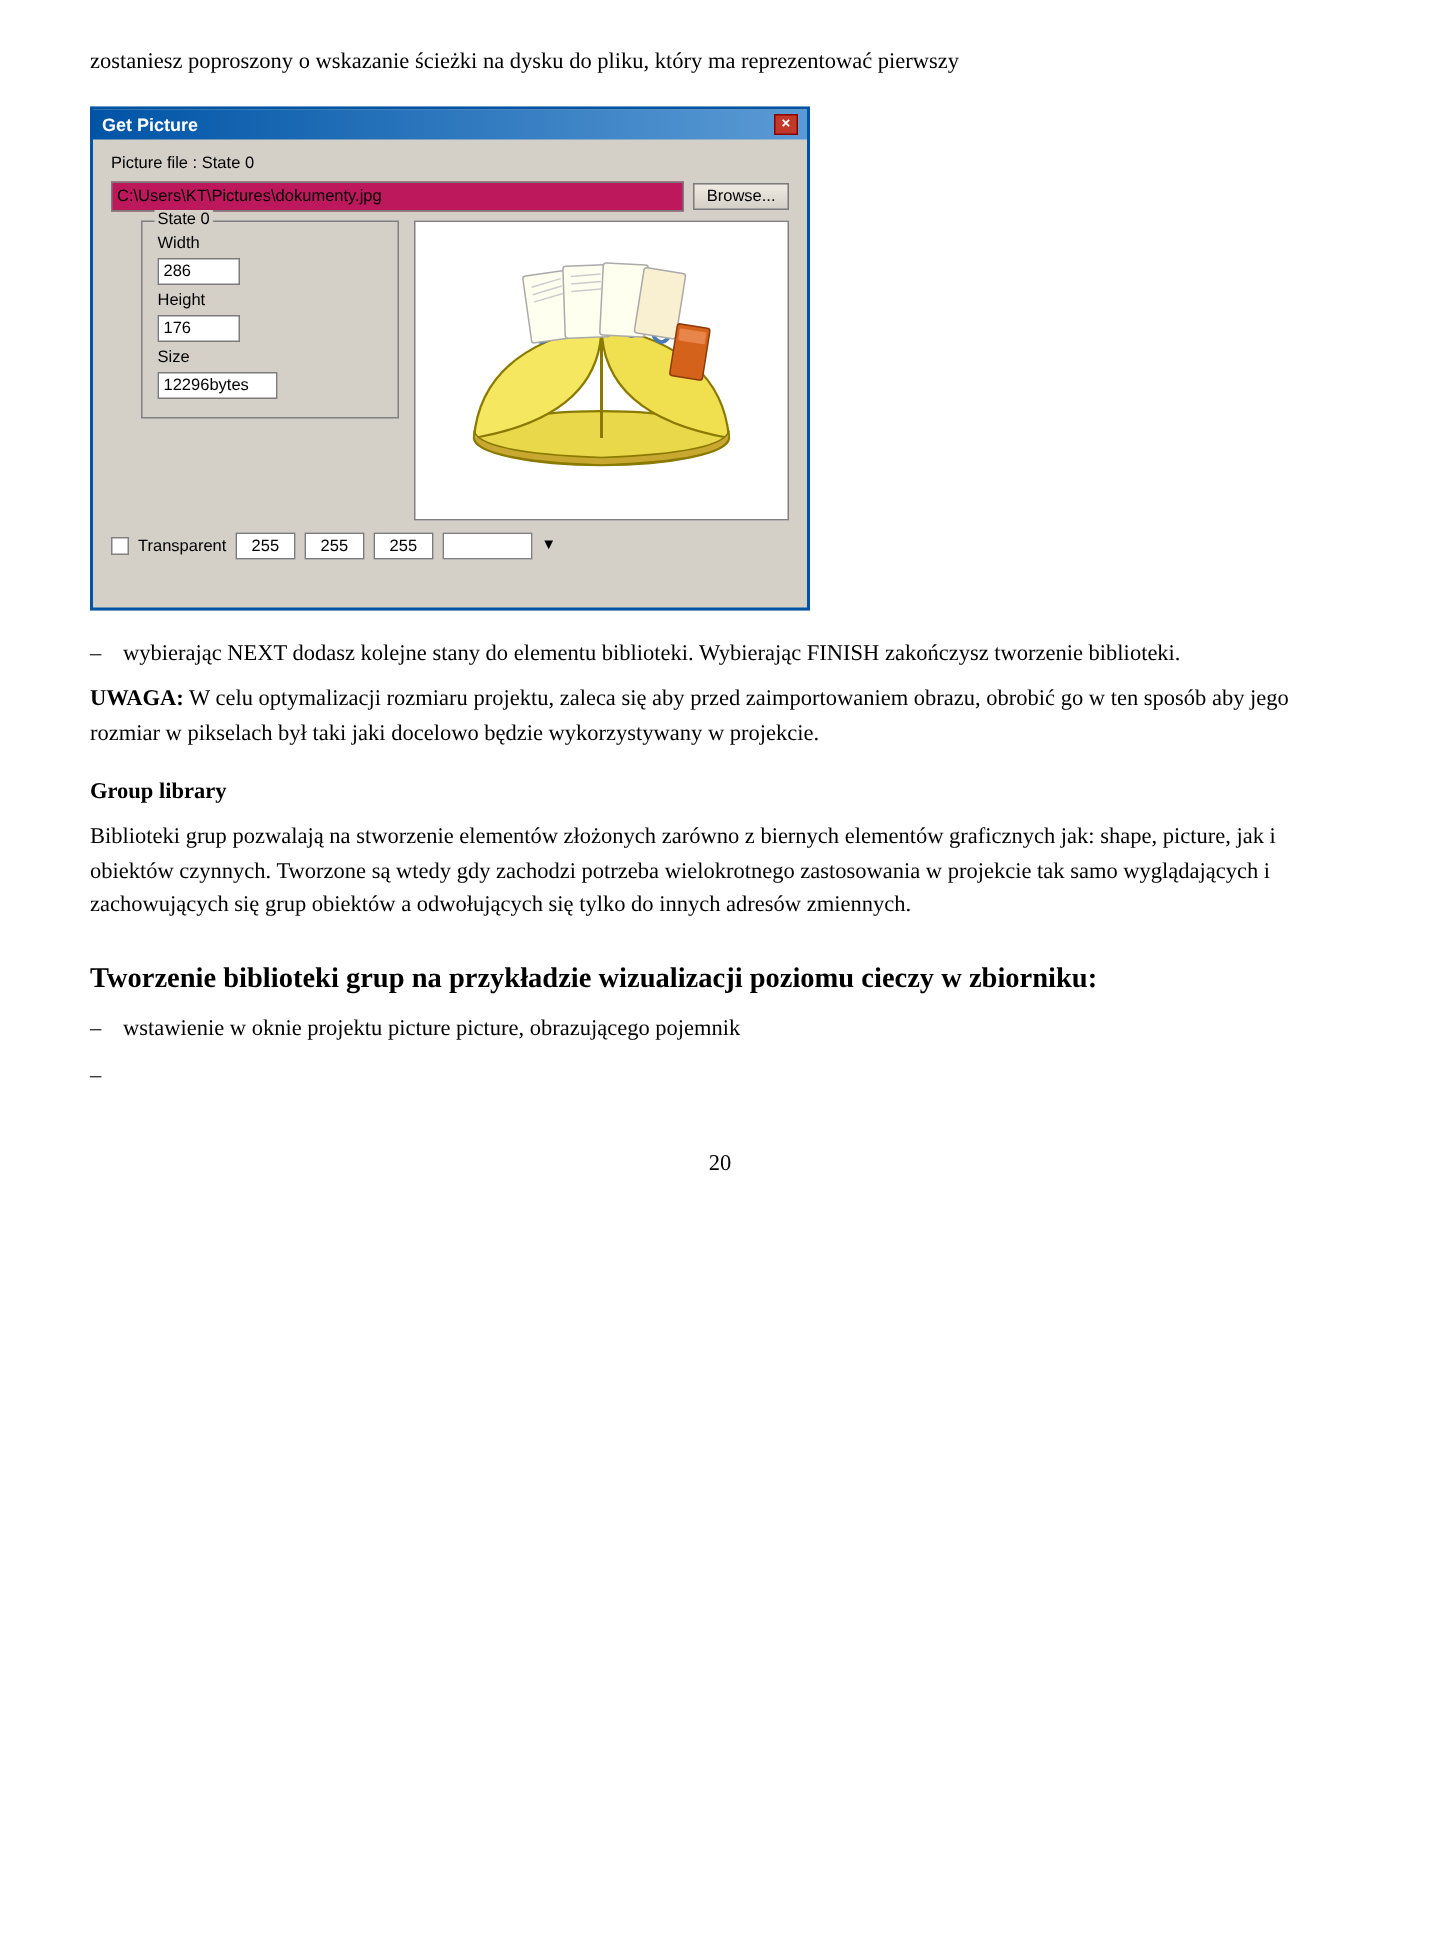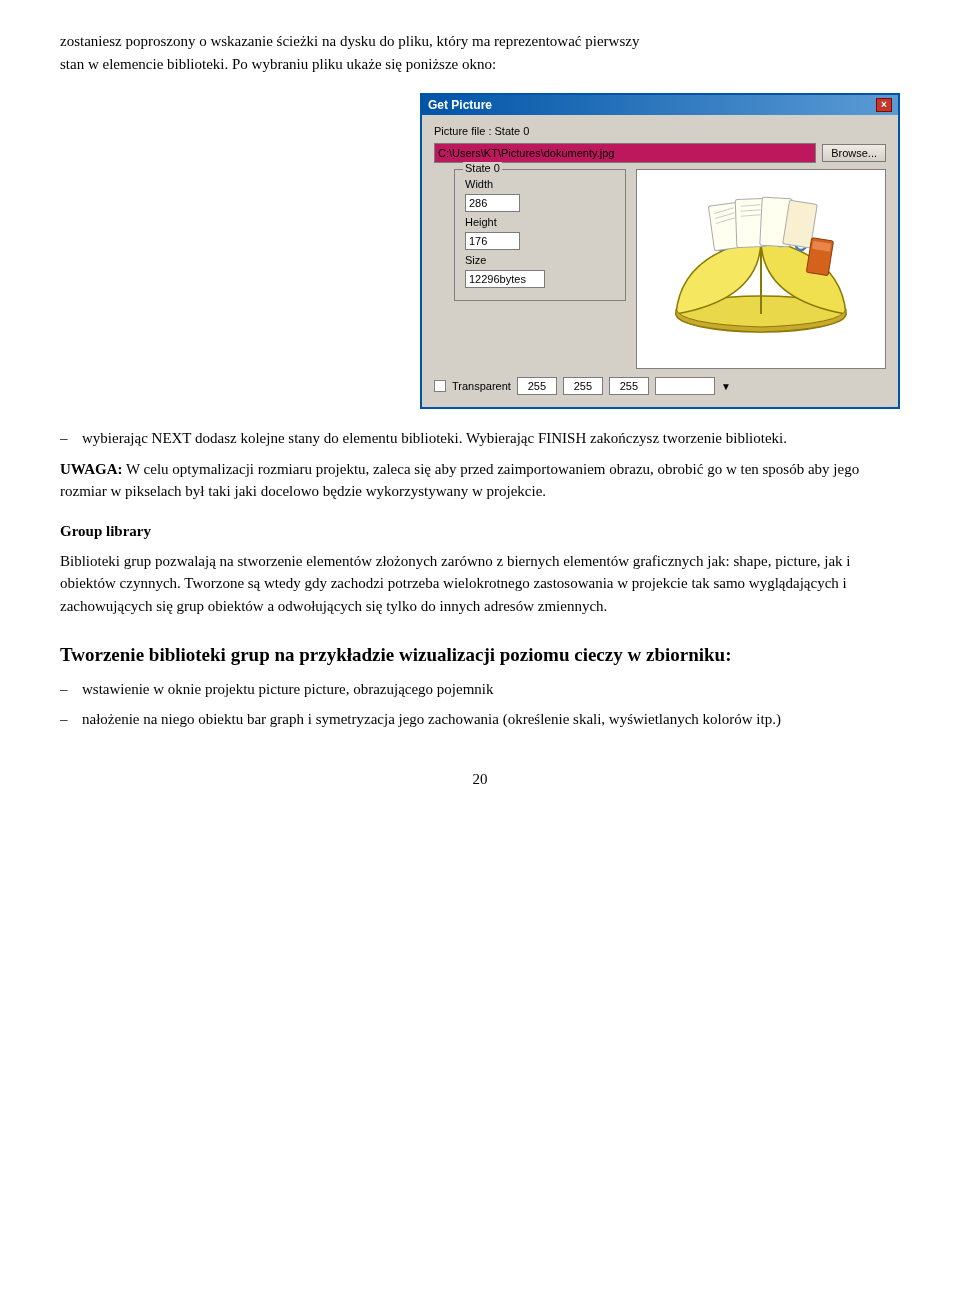--- a/index.html
+++ b/index.html
@@ -21,21 +21,21 @@
       align-items: flex-start;
       margin-bottom: 8px;
       line-height: 1.5;
     }
     .bullet-dash {
       min-width: 22px;
       font-size: 15px;
     }
     .dialog-container {
       display: flex;
-      justify-content: flex-end;
+      justify-content: flex-start;
       margin: 18px 0 18px 0;
     }
     
     .dialog-box {
       width: 480px;
       border: 2px solid #0054a6;
       background: #d4d0c8;
       font-family: Tahoma, Arial, sans-serif;
       font-size: 11px;
     }
@@ -63,21 +63,21 @@
       font-size: 10px;
       width: 16px;
       height: 14px;
       cursor: pointer;
       display: flex;
       align-items: center;
       justify-content: center;
       line-height: 1;
     }
     .dialog-body {
-      padding: 10px 12px 4px 12px;
+      padding: 10px 12px 24px 12px;
     }
     .dialog-row {
       display: flex;
       align-items: center;
       margin-bottom: 6px;
       gap: 6px;
     }
     .dialog-label {
       font-size: 11px;
       white-space: nowrap;
@@ -230,21 +230,20 @@
     .book-icon-svg {
       width: 200px;
       height: 170px;
     }
   </style>
 </head>
 <body>
 
 <div class="intro-text">
   <span>zostaniesz poproszony o wskazanie ścieżki na dysku do pliku, który ma reprezentować pierwszy</span><br>
-  <span>stan w elemencie biblioteki. Po wybraniu pliku ukaże się poniższe okno:</span>
 </div>
 
 <div class="dialog-container">
   <div class="dialog-box">
 
     <div class="dialog-titlebar">
       <div class="dialog-titlebar-title">
         <span>Get Picture</span>
       </div>
       <div class="dialog-close-btn">×</div>
@@ -353,16 +352,15 @@
 <div class="main-paragraph">Biblioteki grup pozwalają na stworzenie elementów złożonych zarówno z biernych elementów graficznych jak: shape, picture, jak i obiektów czynnych. Tworzone są wtedy gdy zachodzi potrzeba wielokrotnego zastosowania w projekcie tak samo wyglądających i zachowujących się grup obiektów a odwołujących się tylko do innych adresów zmiennych.</div>
 
 <div class="bold-italic-heading">Tworzenie biblioteki grup na przykładzie wizualizacji poziomu cieczy  w zbiorniku:</div>
 
 <div class="bullet-line">
   <span class="bullet-dash">–</span>
   <span>wstawienie w oknie projektu picture picture, obrazującego pojemnik</span>
 </div>
 <div class="bullet-line">
   <span class="bullet-dash">–</span>
-  <span>nałożenie na niego obiektu bar graph i symetryzacja jego zachowania (określenie skali, wyświetlanych kolorów itp.)</span>
 </div>
 
 <div class="page-number">20</div>
 
 </body></html>

